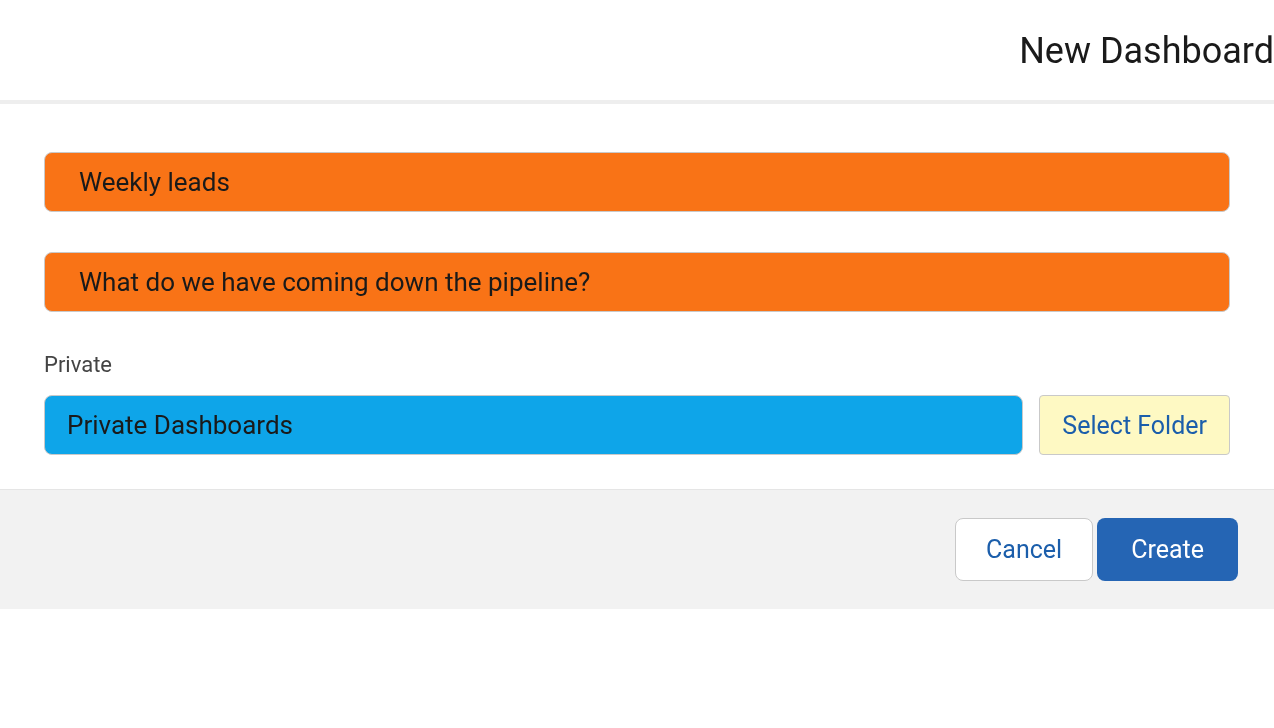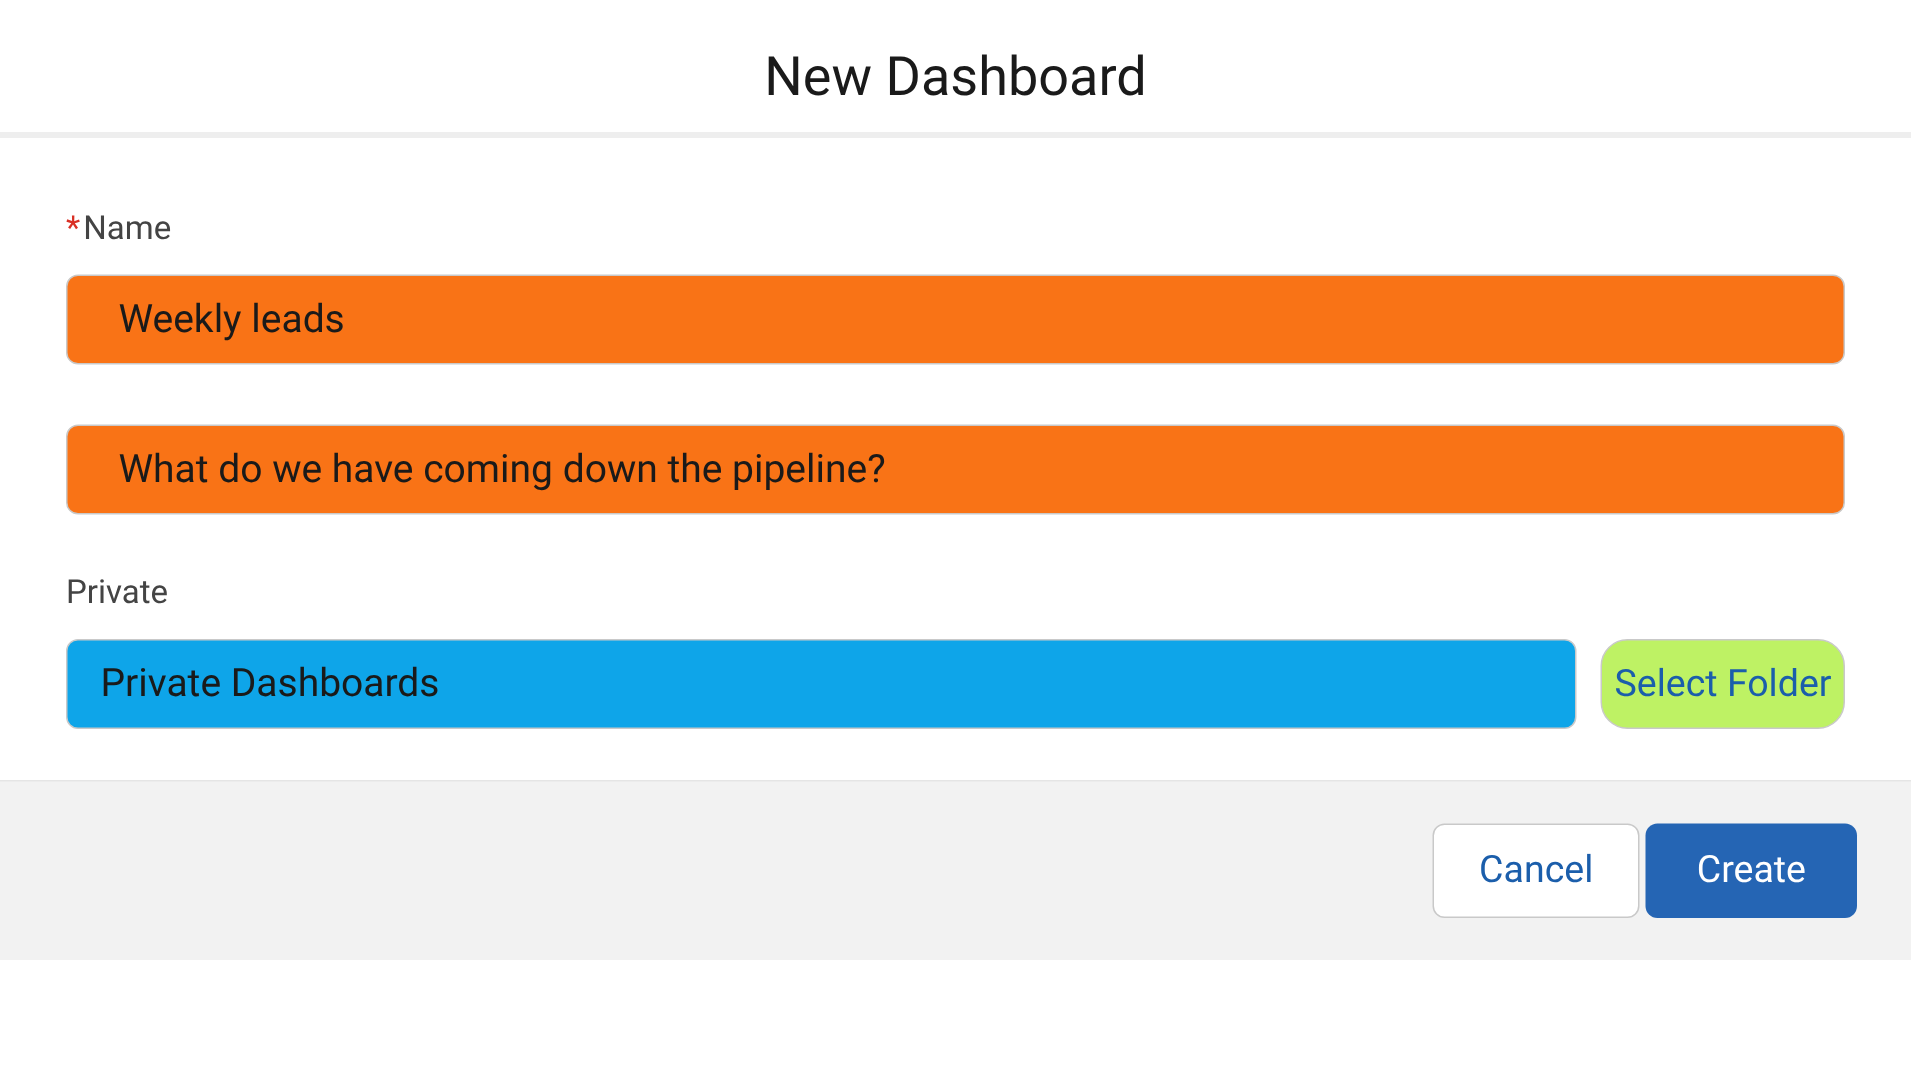--- a/index.html
+++ b/index.html
@@ -8,22 +8,22 @@
       padding: 0;
     }
     body {
       font-family: -apple-system, BlinkMacSystemFont, "Segoe UI", Roboto, Helvetica, Arial, sans-serif;
       background: #fff;
       width: 1274px;
       height: 728px;
       overflow: hidden;
     }
     .dialog-header {
-      text-align: center;
-      padding: 30px 0 16px 0;
+      text-align: right;
+      padding: 30px 0 28px 0;
       border-bottom: 4px solid #eeeeee;
     }
     .dialog-title {
       font-size: 36px;
       font-weight: 400;
       color: #1a1a1a;
     }
     .dialog-body {
       padding: 48px 44px 34px 44px;
       background: #fff;
@@ -70,24 +70,24 @@
       padding: 14px 22px;
       border: 1px solid #c9c9c9;
       border-radius: 8px;
       color: #1a1a1a;
       background: #0ea5e9;
       outline: none;
       font-family: inherit;
     }
     .btn-outline {
       font-size: 25px;
-      padding: 14px 8px;
+      padding: 14px 22px;
       border: 1px solid #c9c9c9;
-      border-radius: 18px;
-      background: #bef264;
+      border-radius: 4px;
+      background: #fef9c3;
       color: #1b5eab;
       cursor: pointer;
       font-family: inherit;
       white-space: nowrap;
     }
     .dialog-footer {
       background: #f2f2f2;
       padding: 28px 36px;
       display: flex;
       justify-content: flex-end;
@@ -118,23 +118,20 @@
 </head>
 <body>
 
 <div class="dialog-header">
   <h1 class="dialog-title">New Dashboard</h1>
 </div>
 
 <div class="dialog-body">
 
   <div class="form-group">
-    <label class="form-label">
-      <span class="required-asterisk">*</span><span>Name</span>
-    </label>
     <input type="text" class="form-input" value="Weekly leads" style="">
   </div>
 
   <div class="form-group">
     <input type="text" class="form-input" value="What do we have coming down the pipeline?" style="">
   </div>
 
   <div class="form-group">
     <label class="form-label">Private</label>
     <div class="folder-row">

